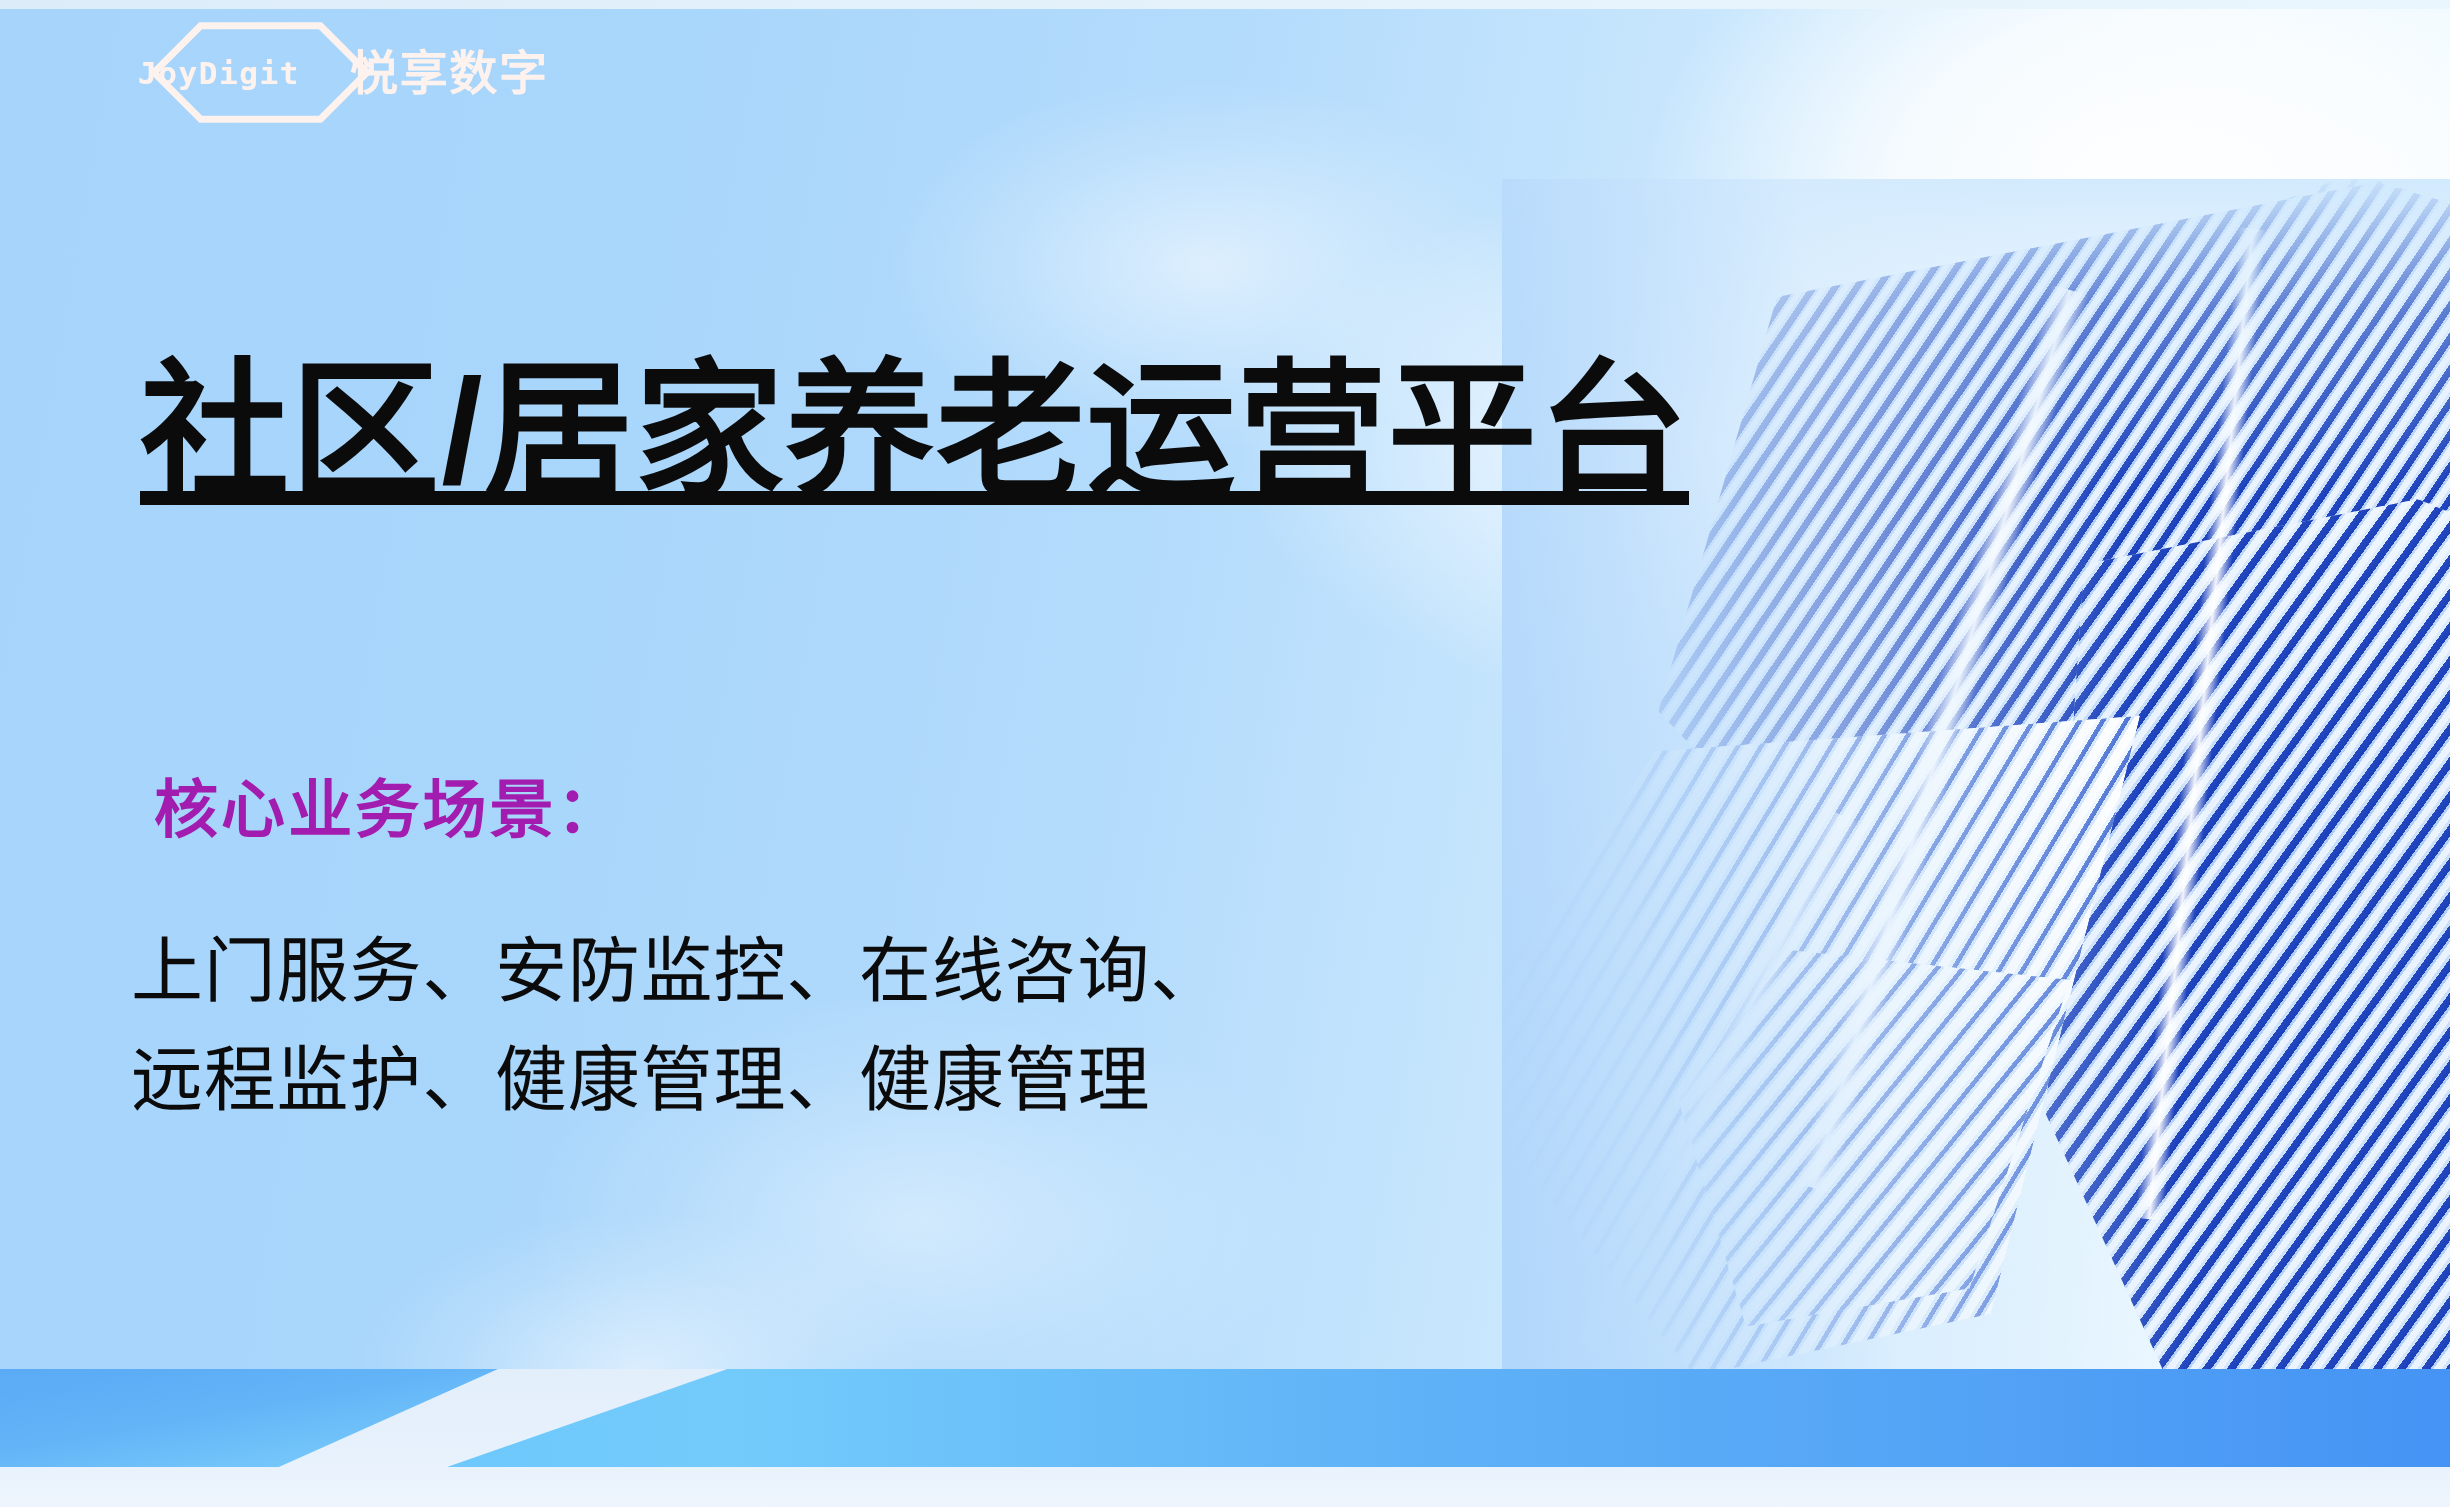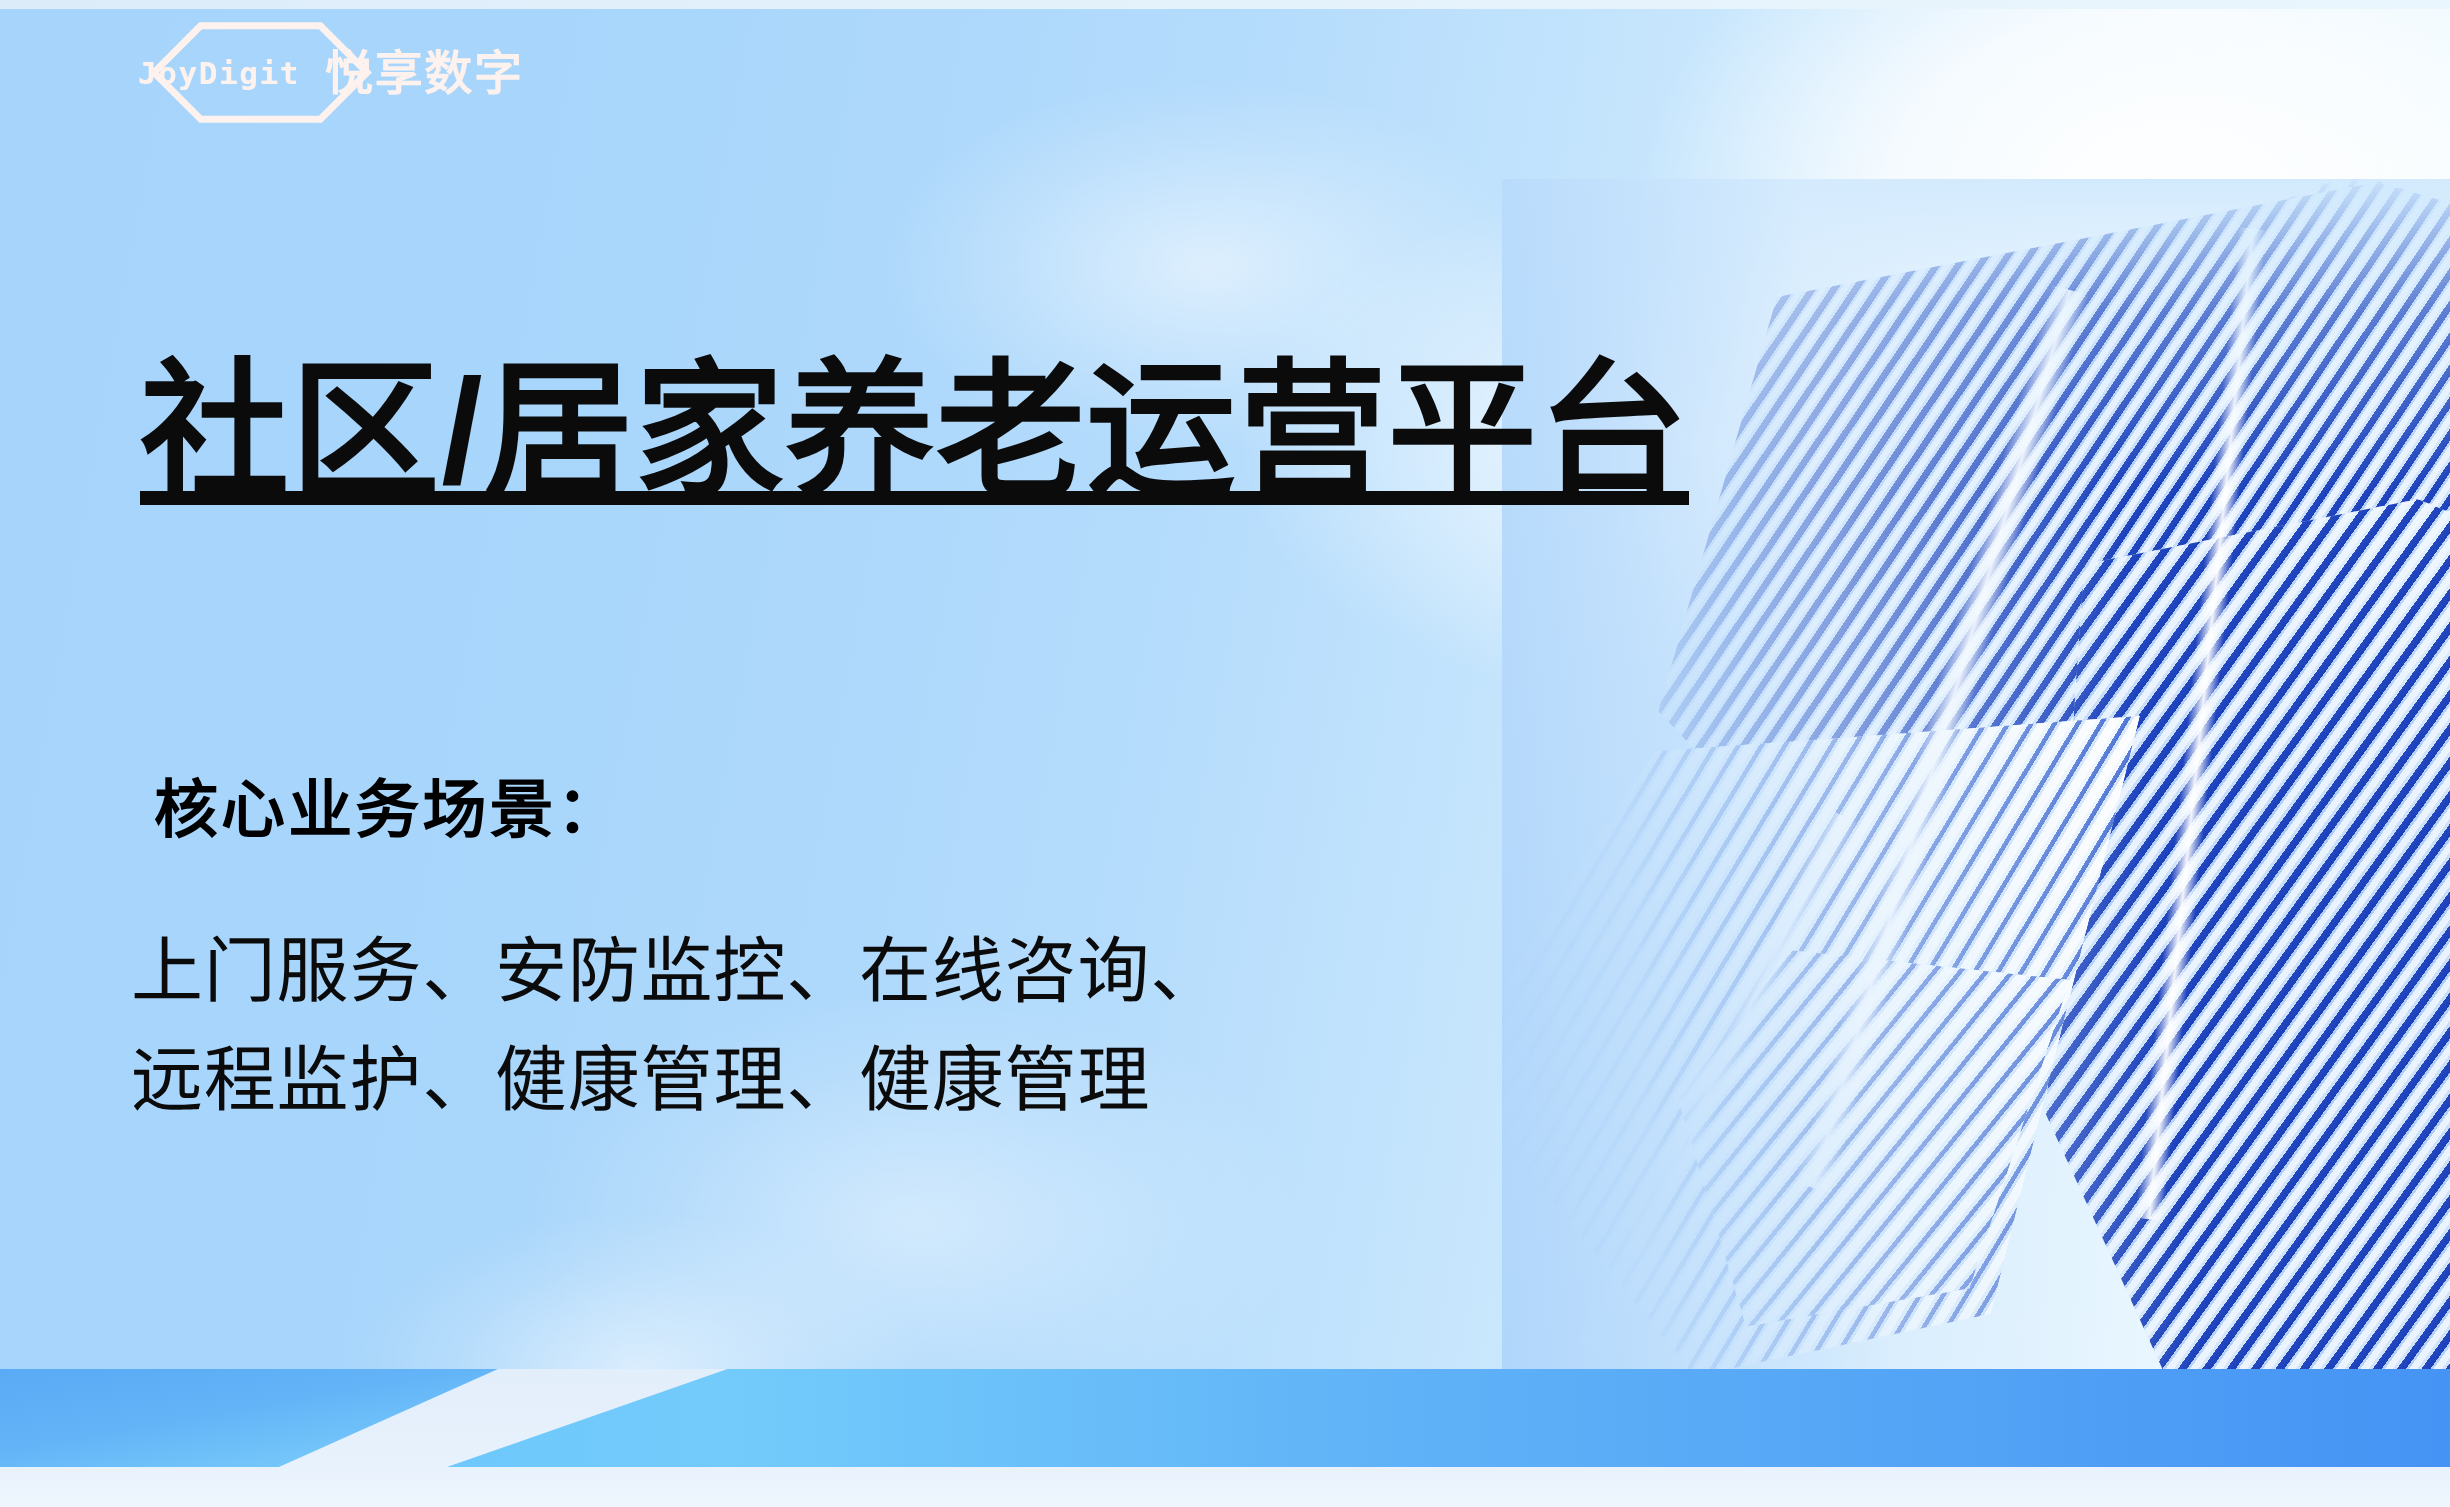--- a/index.html
+++ b/index.html
@@ -162,21 +162,21 @@
     text-shadow: 0 0 0.8px rgba(255,255,255,0.5);
   }
   .logo-cn {
     position: relative;
     z-index: 2;
     font-size: 48px;
     font-weight: 700;
     color: #fdf2ee;
     letter-spacing: 1.6px;
     line-height: 1;
-    margin-left: 3px;
+    margin-left: 28px;
   }
 
   
   .headline {
     position: absolute;
     left: 140px; top: 252px;
     width: 1945px;
     font-size: 149px;
     font-weight: 700;
     line-height: 1.08;
@@ -185,21 +185,21 @@
     white-space: nowrap;
     text-decoration: underline;
   }
 
   
   .section-heading {
     position: absolute;
     left: 154px; top: 778px;
     font-size: 64px;
     font-weight: 700;
-    color: #000000;
+    color: #a21caf;
     letter-spacing: 3.1px;
     line-height: 1;
   }
 
   
   .scenarios {
     position: absolute;
     left: 131px; top: 917px;
     width: 1416px;
     font-size: 72px;

